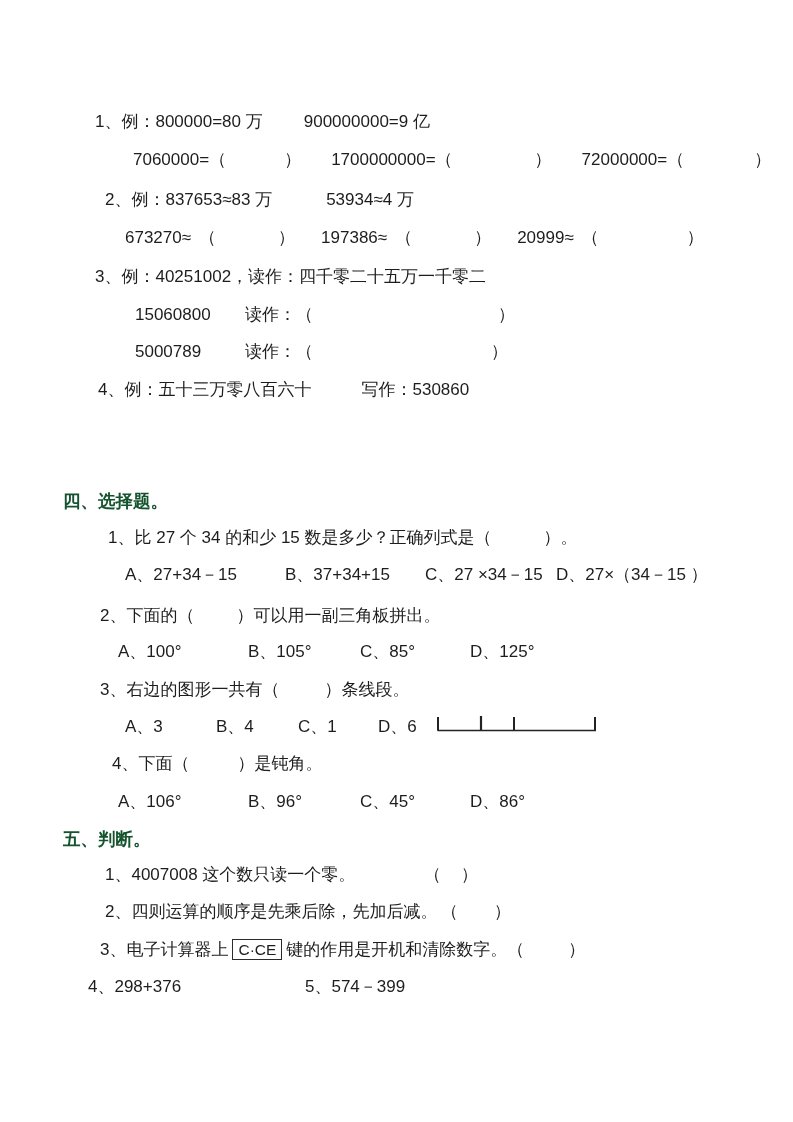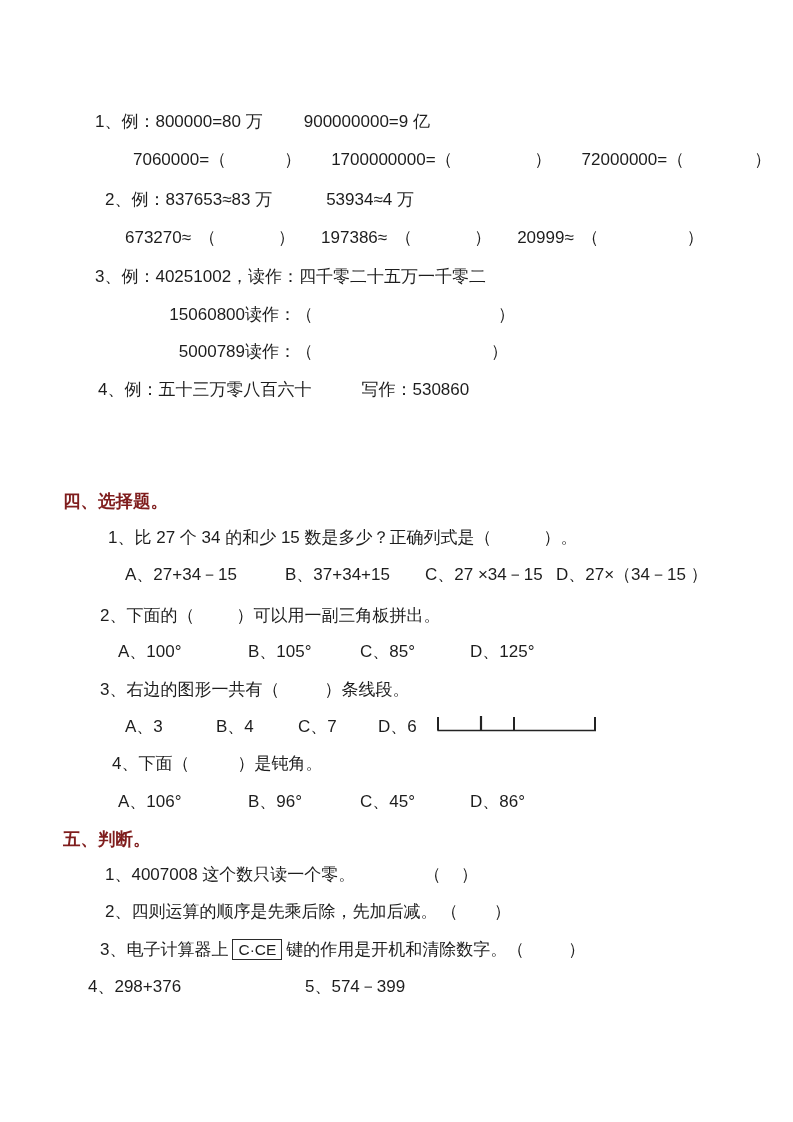--- a/index.html
+++ b/index.html
@@ -9,23 +9,22 @@
     background:#ffffff;
     font-family:"Liberation Sans","DejaVu Sans",sans-serif;
     color:#1d1d1d;
     overflow:hidden;
   }
   .line {
     position:absolute;
     white-space:nowrap;
     font-size:17px;
     line-height:24px;
-    text-align:right;
   }
-  .heading { font-weight:700; font-size:17.5px; color:#7f1d1d; }
+  .heading { font-weight:700; font-size:17.5px; color:#14532d; }
   .sp { display:inline-block; height:1px; }
   .opt { position:absolute; white-space:nowrap; }
   .keybox {
     display:inline-block;
     border:1px solid #2b2b2b;
     padding:0 5px;
     margin:0 4px;
     font-size:15.5px;
     line-height:19px;
   }
@@ -89,21 +88,21 @@
     <span class="opt" style="left:360px">C、85°</span>
     <span class="opt" style="left:470px">D、125°</span>
   </div>
 
   <div class="line" style="top:678px;left:100px">
     <span>3、右边的图形一共有</span><span class="blank"><span>（</span><span class="sp" style="width:45px"></span><span>）</span></span><span>条线段。</span>
   </div>
   <div class="line" style="top:715px;left:0;width:793px">
     <span class="opt" style="left:125px">A、3</span>
     <span class="opt" style="left:216px">B、4</span>
-    <span class="opt" style="left:298px">C、7</span>
+    <span class="opt" style="left:298px">C、1</span>
     <span class="opt" style="left:378px">D、6</span>
   </div>
 
   <svg class="fig" style="left:436px;top:710px" width="162" height="24" viewBox="0 0 162 24">
     <line x1="1.5" y1="20.5" x2="160" y2="20.5" stroke="#232323" stroke-width="1.6"></line>
     <line x1="2" y1="7" x2="2" y2="20.5" stroke="#232323" stroke-width="2"></line>
     <line x1="45" y1="6" x2="45" y2="20.5" stroke="#232323" stroke-width="2.2"></line>
     <line x1="78" y1="7" x2="78" y2="20.5" stroke="#232323" stroke-width="2"></line>
     <line x1="159" y1="7" x2="159" y2="20.5" stroke="#232323" stroke-width="2"></line>
   </svg>

